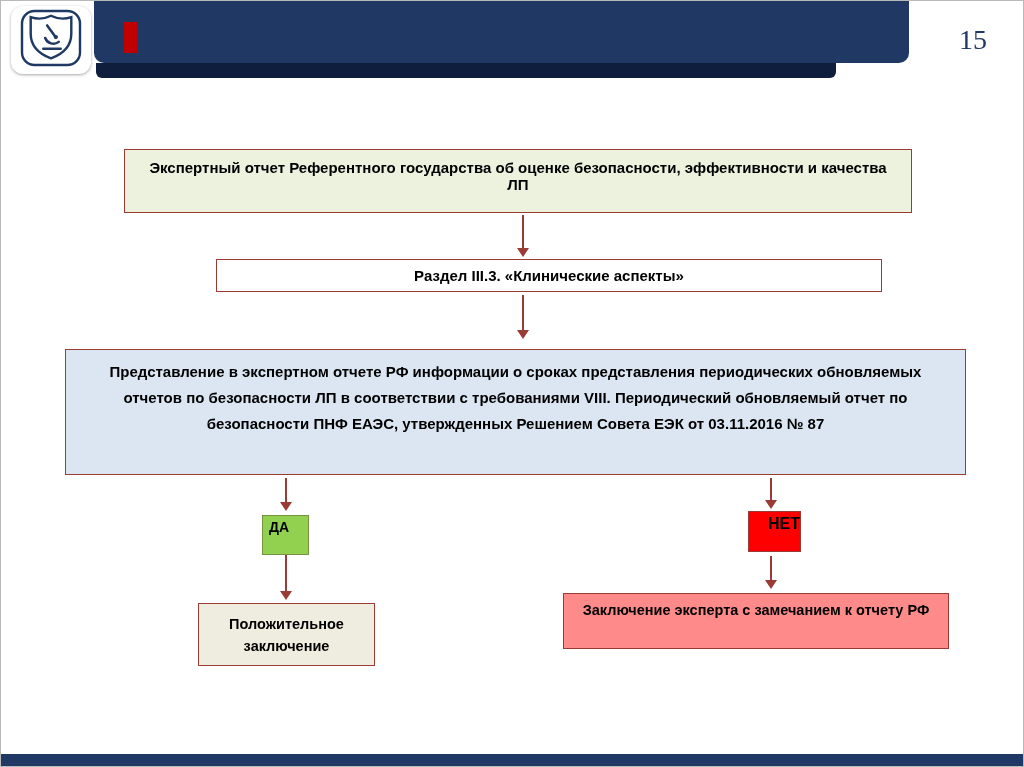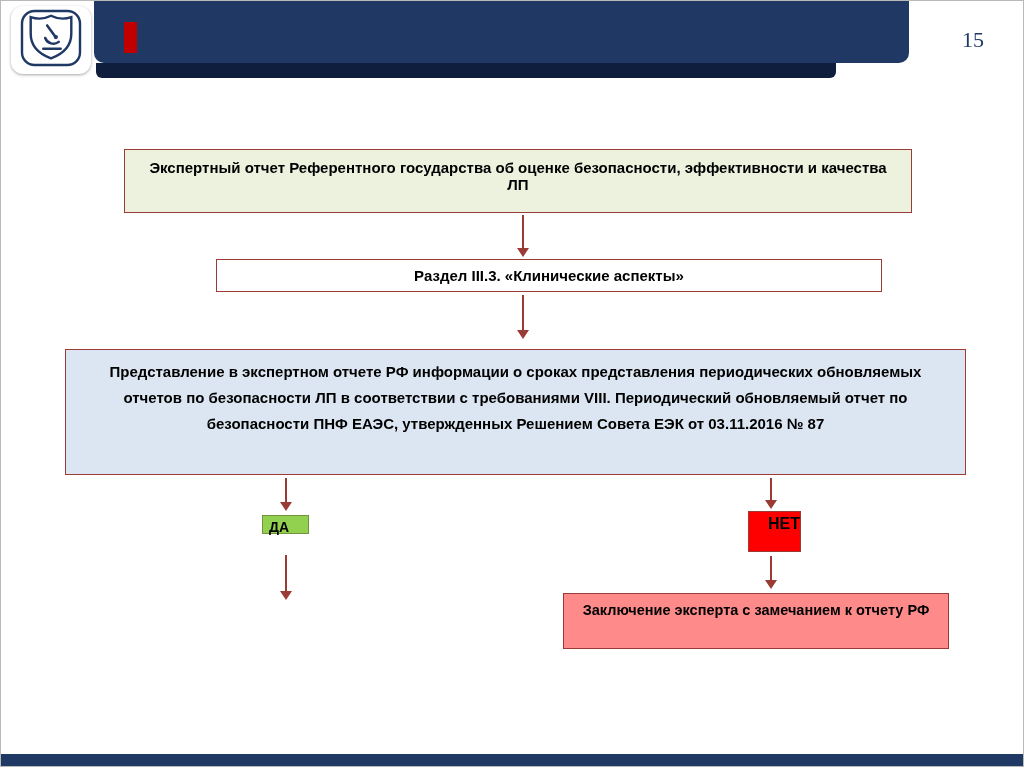--- a/index.html
+++ b/index.html
@@ -44,21 +44,21 @@
     position:absolute;left:10px;top:5px;width:80px;height:68px;
     background:#ffffff;border-radius:12px;
     box-shadow:0 1px 3px rgba(0,0,0,.35);
     display:flex;align-items:center;justify-content:center;
   }
   .page-number{
     position:absolute;right:18px;top:22px;width:64px;height:34px;
     display:flex;align-items:center;justify-content:center;
     color:var(--navy);
     font-family:"Liberation Serif", serif;
-    font-size:22px;
+    font-size:28px;
   }
   .footer-bar{
     position:absolute;left:0;bottom:0;width:1024px;height:12px;
     background:var(--navy);
   }
 
   
   .fbox{
     position:absolute;
     box-sizing:border-box;
@@ -86,21 +86,21 @@
     background:#ffffff;
     font-size:15px;
     display:flex;align-items:center;justify-content:center;
   }
   .box-main{
     left:64px;top:348px;width:901px;height:126px;
     background:var(--mainbox-bg);
     font-size:15px;line-height:26px;padding:9px 28px 0;
   }
   .box-yes{
-    left:261px;top:514px;width:47px;height:19px;
+    left:261px;top:514px;width:47px;height:40px;
     background:var(--yes-green);
     border:1px solid #76923c;
     font-size:14px;text-align:left;padding:3px 0 0 6px;
   }
   .box-no{
     left:747px;top:510px;width:53px;height:41px;
     background:var(--no-red);
     font-size:16px;text-align:right;padding:3px 0 0 6px;
   }
   .box-positive{
@@ -159,17 +159,18 @@
 
   <div class="arrow arr-3"></div>
   <div class="arrow arr-4"></div>
 
   <div class="fbox box-yes">ДА</div>
   <div class="fbox box-no">НЕТ</div>
 
   <div class="arrow arr-5"></div>
   <div class="arrow arr-6"></div>
 
+  <div class="fbox box-positive">Положительное заключение</div>
   <div class="fbox box-negative">Заключение эксперта с замечанием к отчету РФ</div>
 
   <div class="footer-bar"></div>
 
 </div>
 
 </body></html>

